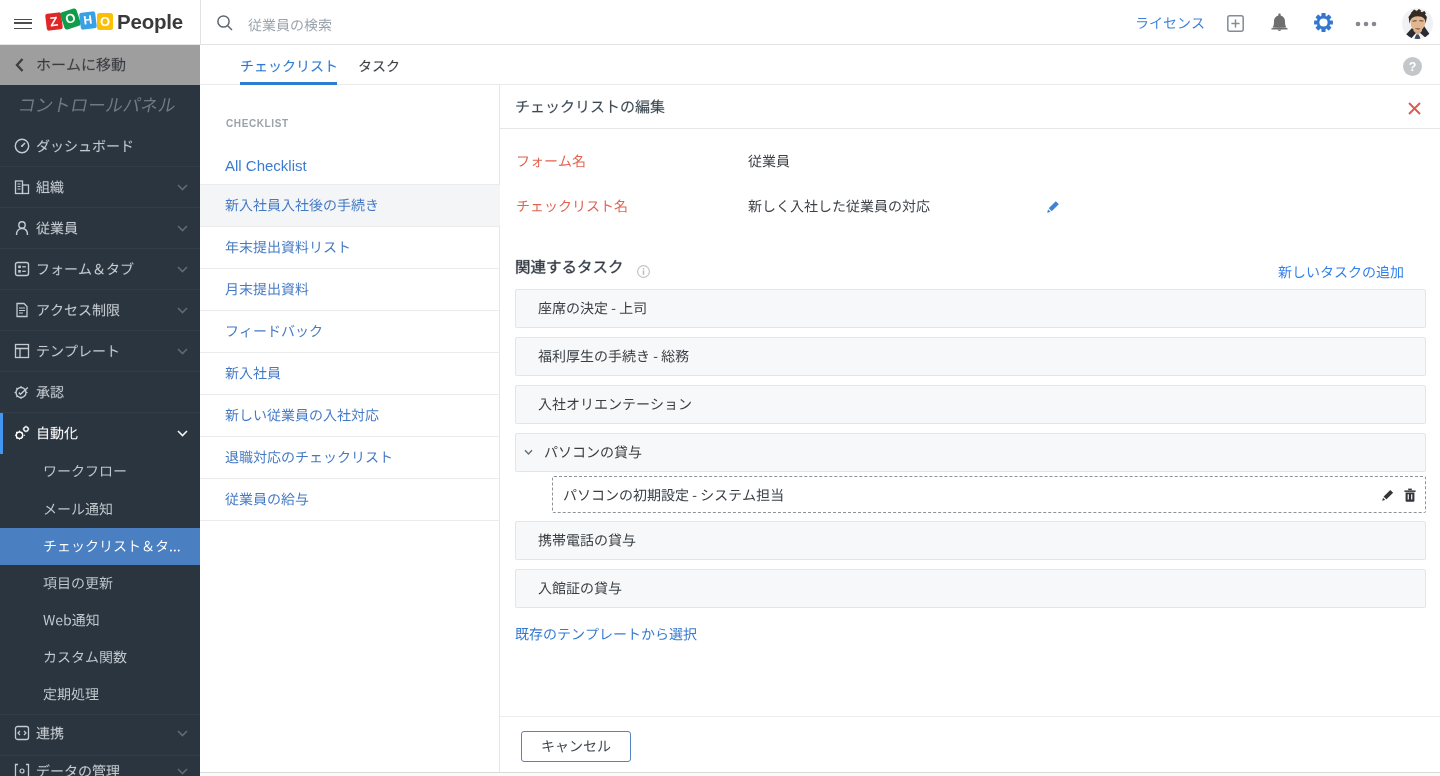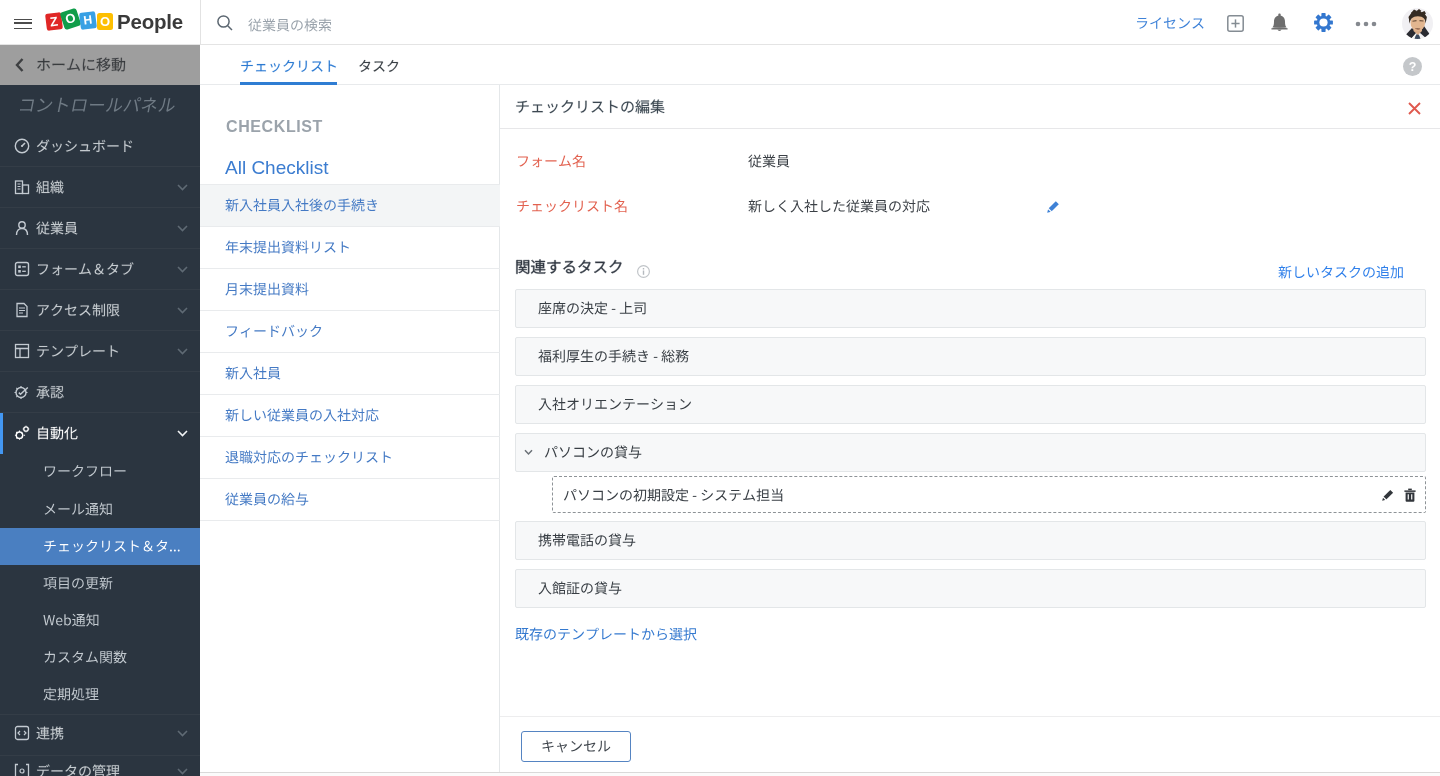--- a/index.html
+++ b/index.html
@@ -427,22 +427,22 @@
     <path d="M1 1 L5.5 5.5 L10 1" fill="none" stroke="#5f6a74" stroke-width="1.6"></path>
   </svg>
 <svg class="abs" style="left:14px;top:725px" width="16" height="16" viewBox="0 0 16 16">
 <rect x="1.5" y="1.5" width="13" height="13" rx="2" fill="none" stroke="#c3cad1" stroke-width="1.3"></rect>
 <path d="M6 6 l-2 2 2 2 M10 6 l2 2 -2 2" fill="none" stroke="#c3cad1" stroke-width="1.2"></path>
   </svg>
 <svg class="abs" style="left:14px;top:763px" width="16" height="16" viewBox="0 0 16 16">
 <path d="M4 1.5 h-2.5 v13 h2.5 M12 1.5 h2.5 v13 h-2.5" fill="none" stroke="#c3cad1" stroke-width="1.3"></path>
 <circle cx="8" cy="8" r="2" fill="none" stroke="#c3cad1" stroke-width="1.2"></circle>
   </svg>
-<div class="abs" style="left:226px;top:118px;font-size:16px;font-weight:bold;letter-spacing:.6px;color:#9ba3ab">CHECKLIST</div>
-<div class="abs" style="left:225px;top:156.5px;font-size:19px;color:#3b7cd0">All Checklist</div>
+<div class="abs" style="left:226px;top:118px;font-size:10px;font-weight:bold;letter-spacing:.6px;color:#9ba3ab">CHECKLIST</div>
+<div class="abs" style="left:225px;top:156.5px;font-size:15px;color:#3b7cd0">All Checklist</div>
 <div class="abs" style="left:200px;top:185px;width:300px;height:42px;background:#f3f5f6"></div>
 <div class="abs" style="left:225px;top:197.7px;z-index:2">
     <svg class="t" width="154" height="17" viewBox="0 0 154 17">
       <g transform="translate(0,12.3) scale(0.014000,-0.014000)" fill="#4379c4">
         <use href="#g58" xlink:href="#g58" x="0"></use>
         <use href="#g73" xlink:href="#g73" x="1000"></use>
         <use href="#g74" xlink:href="#g74" x="2000"></use>
         <use href="#g2" xlink:href="#g2" x="3000"></use>
         <use href="#g73" xlink:href="#g73" x="4000"></use>
         <use href="#g74" xlink:href="#g74" x="5000"></use>

